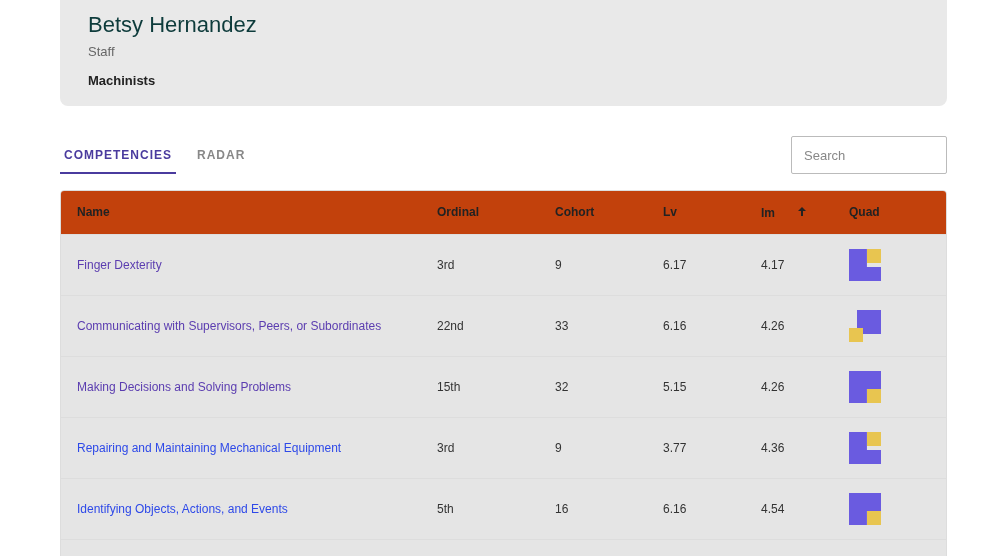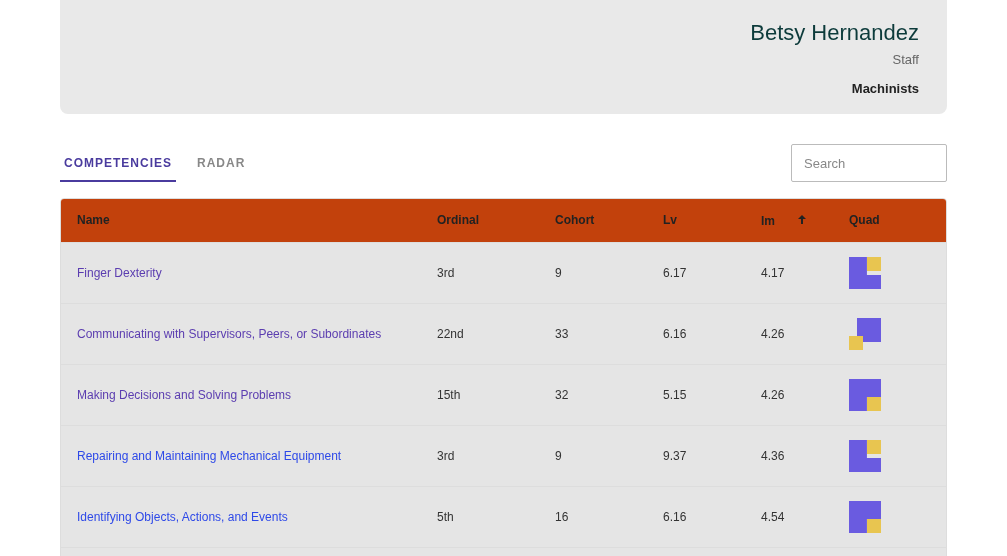--- a/index.html
+++ b/index.html
@@ -11,22 +11,21 @@
       font-family: -apple-system, BlinkMacSystemFont, "Segoe UI", Helvetica, Arial, sans-serif;
       background: #ffffff;
       width: 1007px;
       height: 556px;
       overflow: hidden;
     }
     .header-card {
       margin: 0 60px 8px 60px;
       background: #e9e9e9;
       border-radius: 0 0 8px 8px;
-      padding: 20px 28px 18px 28px;
-      text-align: right;
+      padding: 12px 28px 18px 28px;
     }
     .person-name {
       font-size: 22px;
       font-weight: 500;
       color: #0d3b3b;
       margin-bottom: 6px;
     }
     .person-role {
       font-size: 13px;
       color: #666;
@@ -213,21 +212,21 @@
           <span class="quad-icon variant-yr">
             <span class="quad-purple"></span>
             <span class="quad-yellow"></span>
           </span>
         </div>
       </div>
       <div class="table-row">
         <div class="col-name"><span class="link-name blue">Repairing and Maintaining Mechanical Equipment</span></div>
         <div class="col-ordinal cell-val">3rd</div>
         <div class="col-cohort cell-val">9</div>
-        <div class="col-lv cell-val">9.37</div>
+        <div class="col-lv cell-val">3.77</div>
         <div class="col-im cell-val">
           <span>4.36</span>
         </div>
         <div class="col-quad">
           <span class="quad-icon variant-L">
             <span class="quad-purple"></span>
             <span class="quad-yellow"></span>
           </span>
         </div>
       </div>

